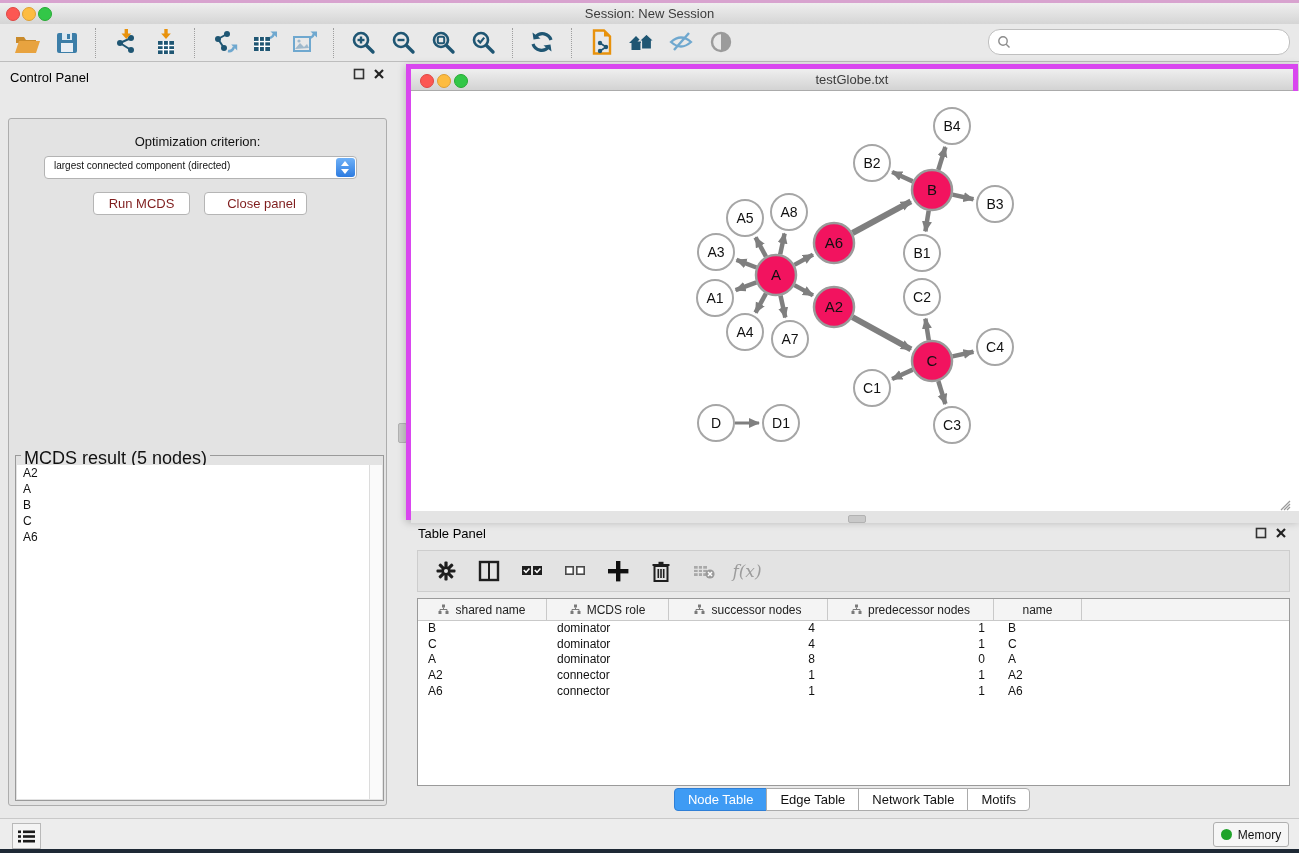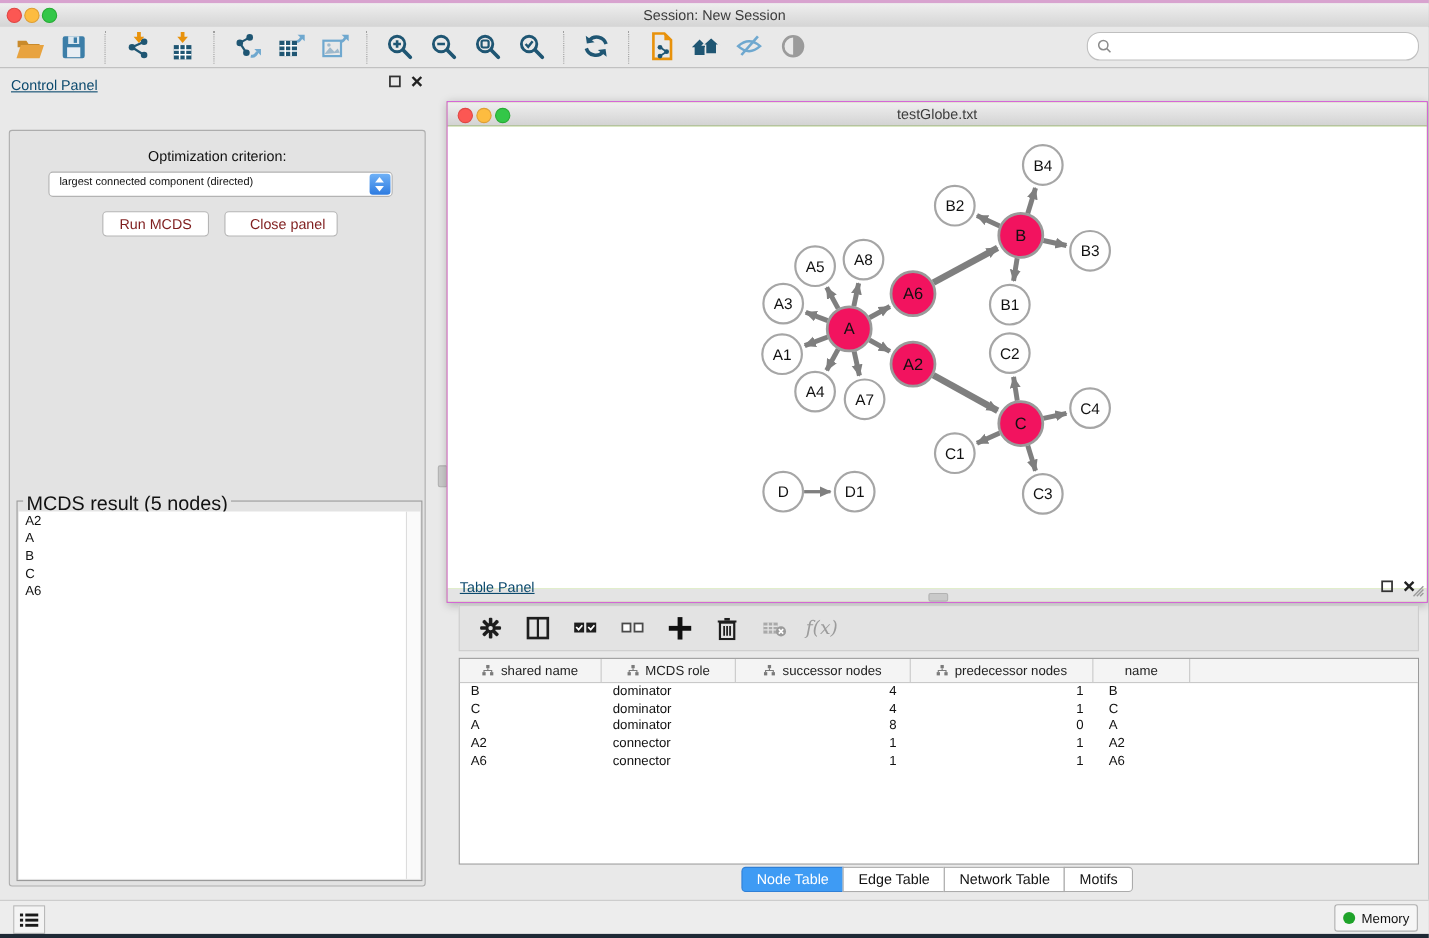--- a/index.html
+++ b/index.html
@@ -19,21 +19,21 @@
            display:flex;align-items:center;padding-left:6px;box-sizing:border-box;background:#E9E9E9;}
   .tbtn{width:34px;height:34px;display:flex;align-items:center;justify-content:center;flex:0 0 auto;margin:0 3px;}
   .tsep{width:0;height:30px;border-left:1px dotted #9F9F9F;margin:0 9px;flex:0 0 auto;}
   #searchwrap{right:9px;top:29px;width:300px;height:24px;background:#fff;border:1px solid #BFBFBF;
               border-radius:12px;}
   #searchwrap svg{position:absolute;left:8px;top:5px;}
   #search-input{position:absolute;left:26px;top:2px;width:260px;height:18px;border:none;outline:none;
                 font-size:12px;background:transparent;}
   
   #control-panel{left:0;top:62px;width:397px;height:756px;}
-  .panel-title{font-size:13px;color:#0c4a6e;text-decoration:underline;}
+  .panel-title{font-size:13px;color:#000000;}
   .float-ic,.close-ic{position:absolute;top:6px;width:12px;height:12px;}
   .cp-tabs{position:absolute;top:33px;left:0;width:100%;display:flex;justify-content:center;}
   .tab{height:20px;line-height:20px;padding:0 13px;font-size:13px;background:#fff;color:#111;
        border:1px solid #ABABAB;margin-left:-1px;}
   .tab:first-child{border-radius:4px 0 0 4px;margin-left:0;}
   .tab:last-child{border-radius:0 4px 4px 0;}
   .tab.sel{background:#2F8BEA;border-color:#2F7FD6;color:#fff;}
   #cp-content{position:absolute;left:8px;top:56px;width:379px;height:688px;background:#E3E3E3;
               border:1px solid #ADADAD;border-radius:3px;box-sizing:border-box;}
   #opt-label{position:absolute;top:15px;width:100%;text-align:center;font-size:13px;color:#111;}
@@ -50,22 +50,22 @@
   #run-btn{left:84px;width:97px;}
   #close-btn{left:195px;width:103px;padding-left:12px;}
   #result-group{position:absolute;left:6px;top:336px;width:367px;height:344px;border:1px solid #9A9A9A;}
   #result-legend{position:absolute;left:5px;top:-8px;background:#E3E3E3;padding:0 3px;font-size:18px;color:#111;}
   #result-list{position:absolute;left:1px;top:9px;right:13px;bottom:1px;background:#fff;overflow:hidden;}
   #result-scroll{position:absolute;right:1px;top:9px;width:12px;bottom:1px;background:#FAFAFA;border-left:1px solid #DCDCDC;}
   .ritem{font-size:12px;color:#111;padding:1.5px 0 1.5px 6px;height:13px;line-height:13px;}
   
   #vsplit-thumb{left:398px;top:423px;width:7px;height:18px;background:#C9C9C9;border:1px solid #B2B2B2;border-radius:2px;}
   
-  #netwin{left:406px;top:64px;width:892px;height:456px;background:#bef264;border:1px solid #d946ef;
-          box-sizing:border-box;box-shadow:0 2px 8px rgba(0,0,0,0.25);margin-top:28px;}
+  #netwin{left:406px;top:64px;width:892px;height:456px;background:#a3a3a3;border:5px solid #d946ef;
+          box-sizing:border-box;box-shadow:0 2px 8px rgba(0,0,0,0.25);}
   #net-titlebar{position:absolute;left:0;top:0;width:100%;height:22px;background:linear-gradient(#EFEFEF,#D3D3D3);
                 border-bottom:1px solid #ABABAB;box-sizing:border-box;}
   #net-titlebar .dot{top:5px;}
   #net-titlebar .dot.red{left:9px;} #net-titlebar .dot.yel{left:26px;} #net-titlebar .dot.grn{left:43px;}
   #net-canvas{position:absolute;left:0;top:22px;width:890px;height:420px;background:#fff;}
   #net-bottom{position:absolute;left:0;top:442px;width:890px;height:12px;background:#E4E4E4;}
   #hsplit-thumb{position:absolute;left:437px;top:446px;width:16px;height:6px;background:#C9C9C9;border:1px solid #B2B2B2;border-radius:2px;}
   #resize-grip{position:absolute;right:2px;bottom:4px;}
   .nlabel{font-family:"Liberation Sans",sans-serif;}
   

